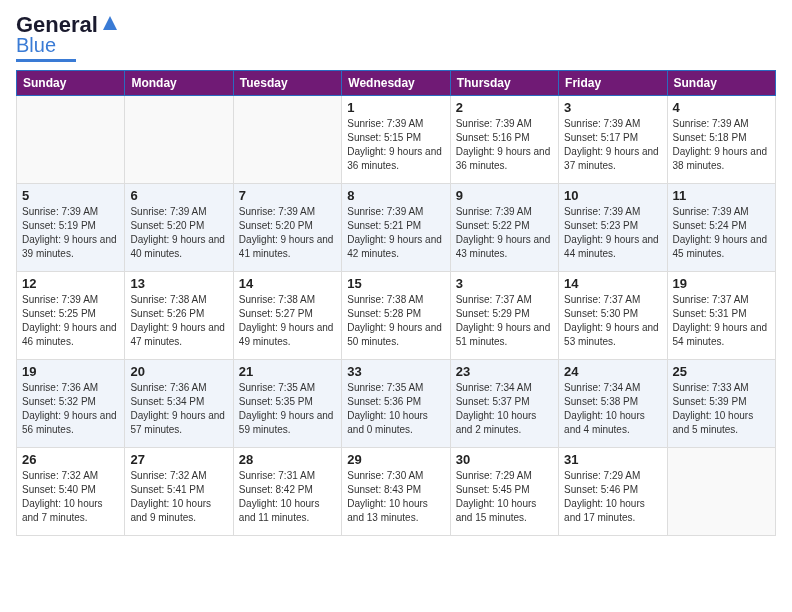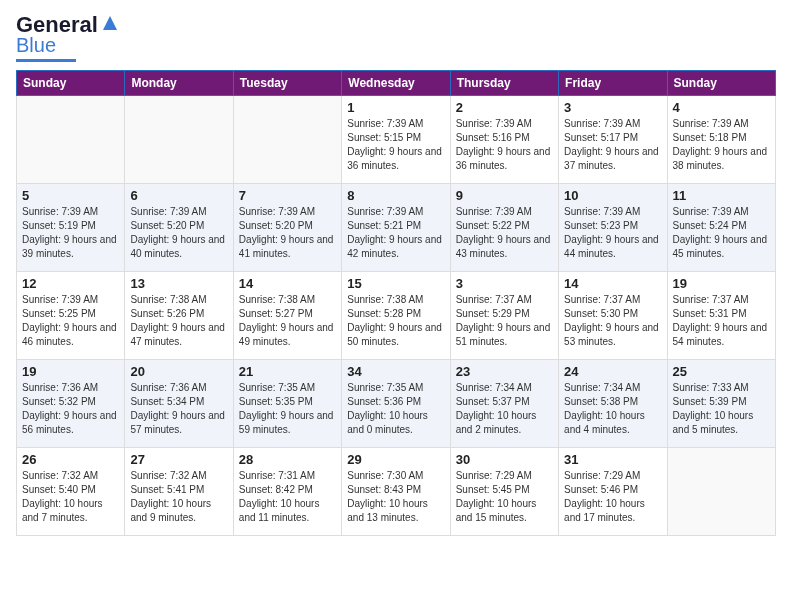--- a/index.html
+++ b/index.html
@@ -254,21 +254,21 @@
 Sunset: 5:34 PM
 Daylight: 9 hours and 57 minutes.</div>
           </td>
           <td>
             <span class="day-number">21</span>
             <div class="day-info" style="white-space: pre-line;">Sunrise: 7:35 AM
 Sunset: 5:35 PM
 Daylight: 9 hours and 59 minutes.</div>
           </td>
           <td>
-            <span class="day-number">34</span>
+            <span class="day-number">33</span>
             <div class="day-info" style="white-space: pre-line;">Sunrise: 7:35 AM
 Sunset: 5:36 PM
 Daylight: 10 hours and 0 minutes.</div>
           </td>
           <td>
             <span class="day-number">23</span>
             <div class="day-info" style="white-space: pre-line;">Sunrise: 7:34 AM
 Sunset: 5:37 PM
 Daylight: 10 hours and 2 minutes.</div>
           </td>

